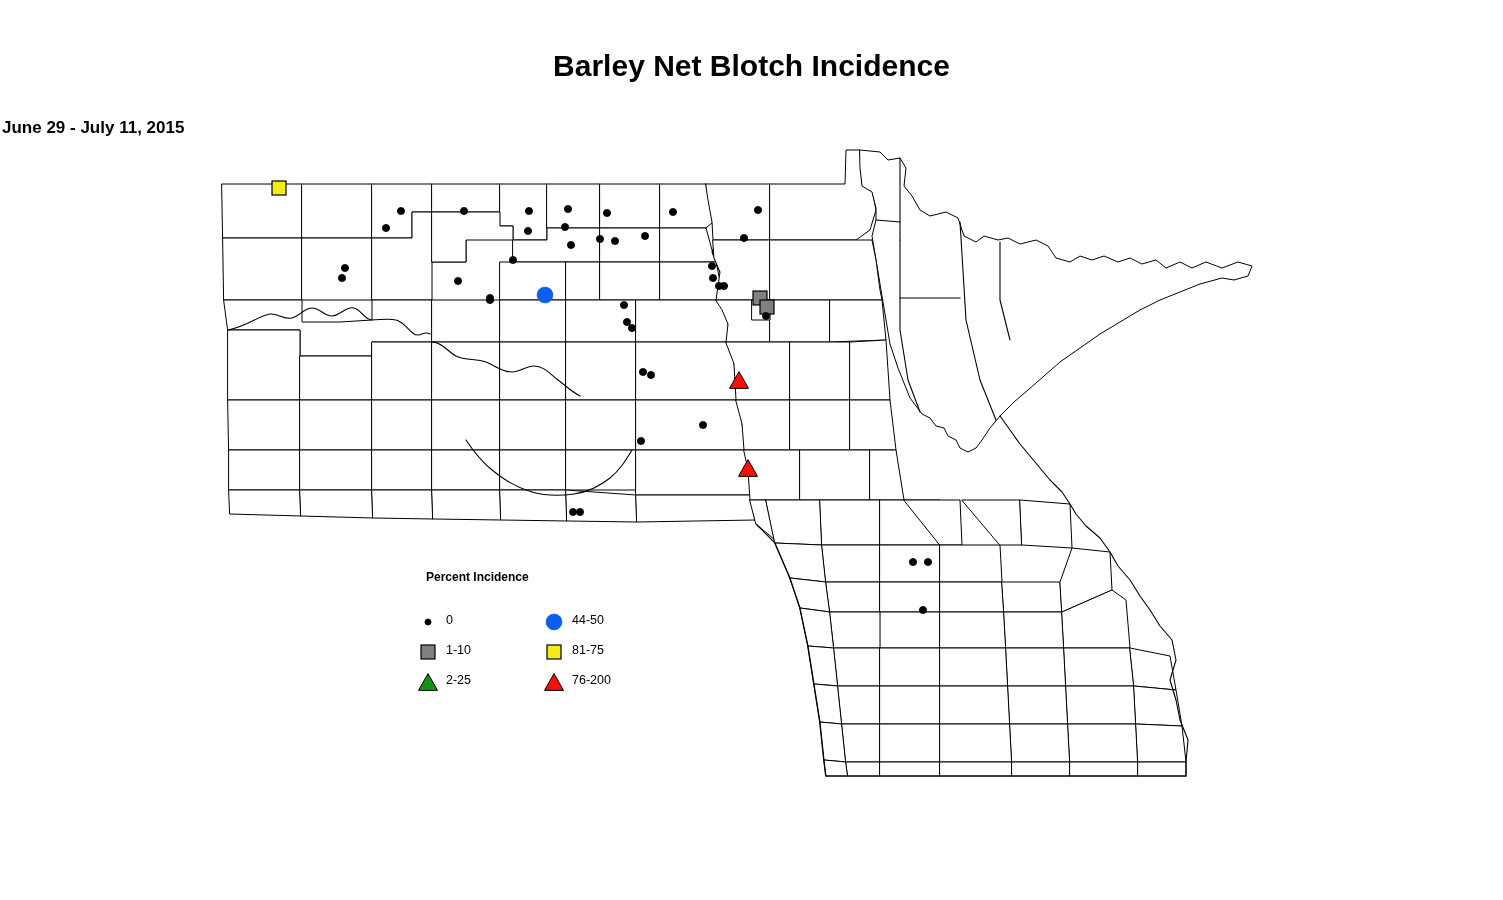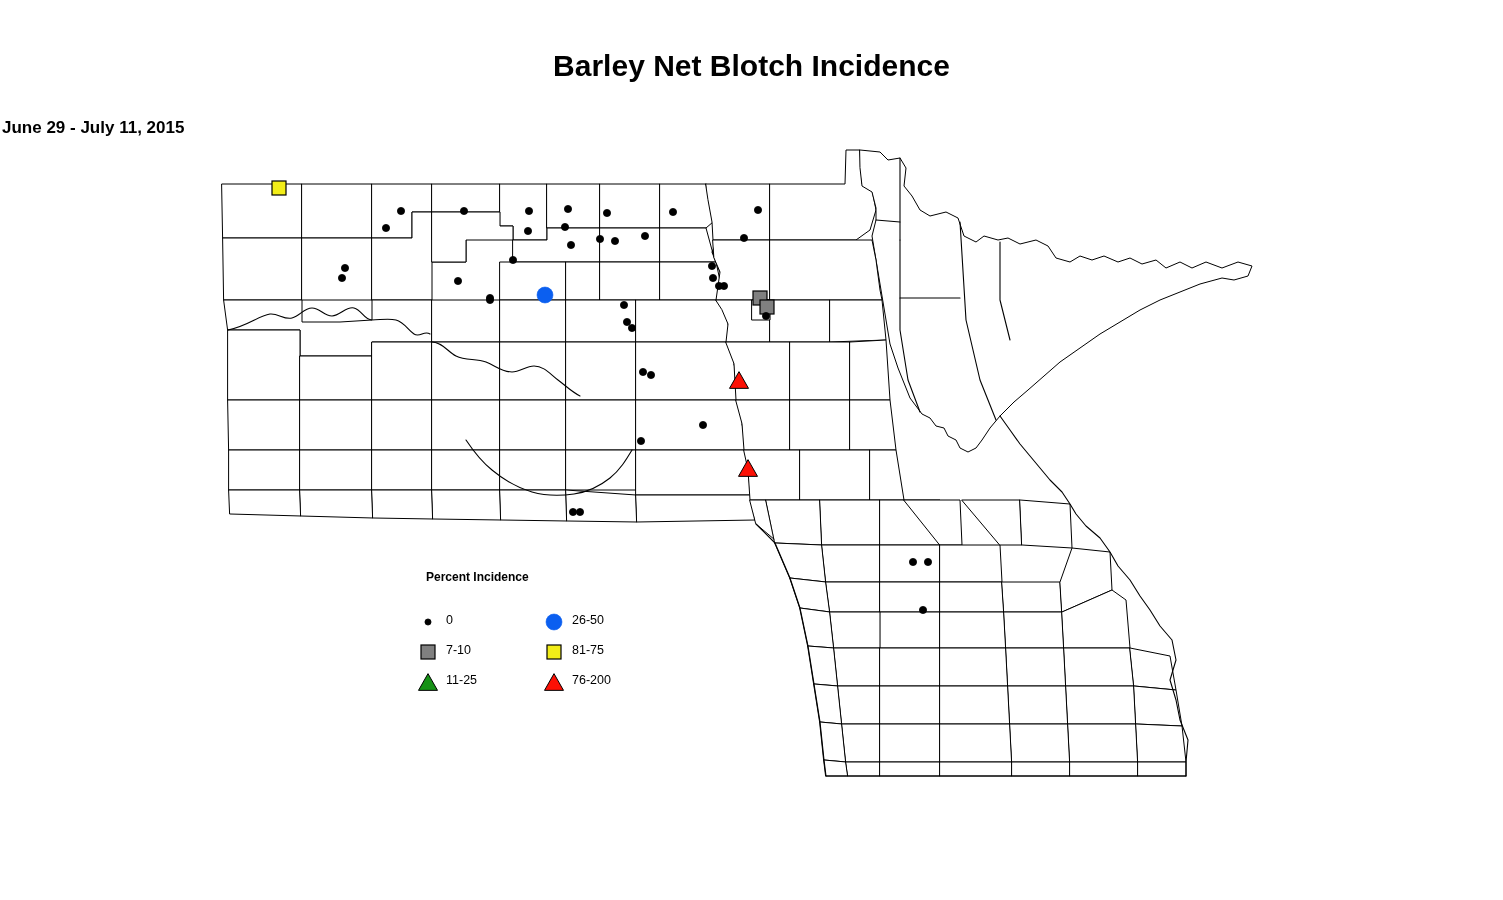--- a/index.html
+++ b/index.html
@@ -364,35 +364,35 @@
         <div class="legend-row">
           <div class="legend-sym"><svg width="28" height="26" viewBox="0 0 28 26">
               <circle cx="14" cy="14" r="3.06" fill="#000000" stroke="#000000" stroke-width="0.8"></circle>
             </svg></div>
           <div class="legend-lbl">0</div>
         </div>
         <div class="legend-row">
           <div class="legend-sym"><svg width="28" height="26" viewBox="0 0 28 26">
               <rect x="7" y="7" width="14" height="14" fill="#808080" stroke="#000000" stroke-width="1.2"></rect>
             </svg></div>
-          <div class="legend-lbl">7-10</div>
+          <div class="legend-lbl">1-10</div>
         </div>
         <div class="legend-row">
           <div class="legend-sym"><svg width="28" height="26" viewBox="0 0 28 26">
               <polygon points="14,5.640000000000001 4.5,22.36 23.5,22.36" fill="#169116" stroke="#000000" stroke-width="1"></polygon>
             </svg></div>
-          <div class="legend-lbl">11-25</div>
+          <div class="legend-lbl">2-25</div>
         </div>
       </div>
     <div class="legend-col right" id="legend-col-right">
         <div class="legend-row">
           <div class="legend-sym"><svg width="28" height="26" viewBox="0 0 28 26">
               <circle cx="14" cy="14" r="8" fill="#0B5FF0" stroke="#0B5FF0" stroke-width="0.6"></circle>
             </svg></div>
-          <div class="legend-lbl">26-50</div>
+          <div class="legend-lbl">44-50</div>
         </div>
         <div class="legend-row">
           <div class="legend-sym"><svg width="28" height="26" viewBox="0 0 28 26">
               <rect x="7" y="7" width="14" height="14" fill="#F2ED18" stroke="#000000" stroke-width="1.2"></rect>
             </svg></div>
           <div class="legend-lbl">81-75</div>
         </div>
         <div class="legend-row">
           <div class="legend-sym"><svg width="28" height="26" viewBox="0 0 28 26">
               <polygon points="14,5.640000000000001 4.5,22.36 23.5,22.36" fill="#FC1005" stroke="#000000" stroke-width="1"></polygon>

